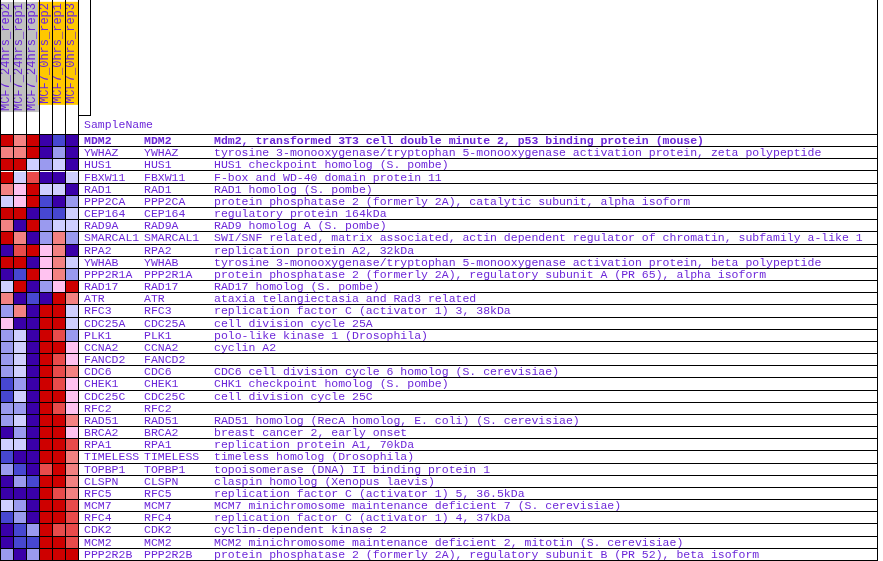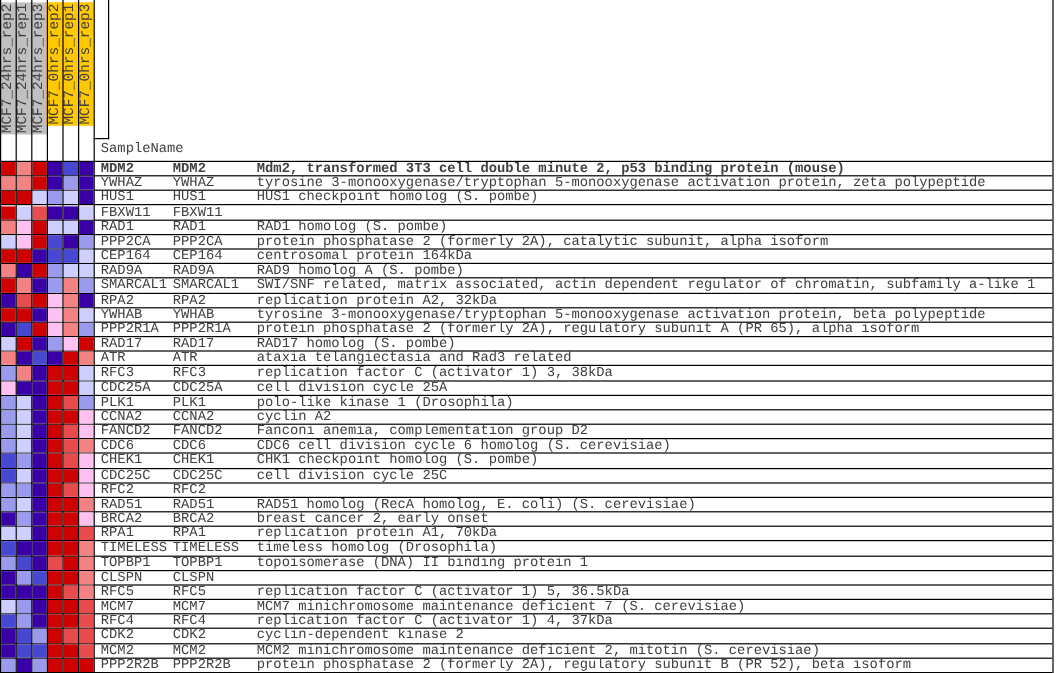--- a/index.html
+++ b/index.html
@@ -1,19 +1,19 @@
 <!DOCTYPE html>
 <html><head>
 <meta charset="utf-8">
 <style>
   html,body { margin:0; padding:0; background:#fff; }
   #app {
     position:relative; width:883px; height:561px; overflow:hidden;
     background:#fff; font-family:"Liberation Mono","DejaVu Sans Mono",monospace;
-    color:#404040;
+    color:#6d28d9;
   }
   .vline { position:absolute; width:1px; background:#000; }
   .hline { position:absolute; height:1px; background:#000; }
   .vtext {
     position:absolute; top:2px; left:0;
     writing-mode:vertical-rl; transform:rotate(180deg);
     font-size:12px; line-height:13px; white-space:nowrap;
   }
   .vtext span { padding:1px 0; }
   #sample-name {
@@ -92,20 +92,21 @@
       </div>
       <div class="hm-row" style="top: 171.51px; height: 12.17px;">
         <div class="hm-cell" style="left: 1px; height: 11.17px; background: rgb(206, 0, 0);"></div>
         <div class="hm-cell" style="left: 14px; height: 11.17px; background: rgb(207, 207, 255);"></div>
         <div class="hm-cell" style="left: 27px; height: 11.17px; background: rgb(232, 75, 75);"></div>
         <div class="hm-cell" style="left: 40px; height: 11.17px; background: rgb(58, 0, 168);"></div>
         <div class="hm-cell" style="left: 53px; height: 11.17px; background: rgb(58, 0, 168);"></div>
         <div class="hm-cell" style="left: 66px; height: 11.17px; background: rgb(207, 207, 255);"></div>
         <div class="txt sym1">FBXW11</div>
         <div class="txt sym2">FBXW11</div>
+        <div class="txt desc">F-box and WD-40 domain protein 11</div>
       </div>
       <div class="hm-row" style="top: 183.68px; height: 12.17px;">
         <div class="hm-cell" style="left: 1px; height: 11.17px; background: rgb(243, 130, 130);"></div>
         <div class="hm-cell" style="left: 14px; height: 11.17px; background: rgb(255, 194, 240);"></div>
         <div class="hm-cell" style="left: 27px; height: 11.17px; background: rgb(206, 0, 0);"></div>
         <div class="hm-cell" style="left: 40px; height: 11.17px; background: rgb(207, 207, 255);"></div>
         <div class="hm-cell" style="left: 53px; height: 11.17px; background: rgb(207, 207, 255);"></div>
         <div class="hm-cell" style="left: 66px; height: 11.17px; background: rgb(58, 0, 168);"></div>
         <div class="txt sym1">RAD1</div>
         <div class="txt sym2">RAD1</div>
@@ -124,21 +125,21 @@
       </div>
       <div class="hm-row" style="top: 208.02px; height: 12.17px;">
         <div class="hm-cell" style="left: 1px; height: 11.17px; background: rgb(206, 0, 0);"></div>
         <div class="hm-cell" style="left: 14px; height: 11.17px; background: rgb(206, 0, 0);"></div>
         <div class="hm-cell" style="left: 27px; height: 11.17px; background: rgb(58, 0, 168);"></div>
         <div class="hm-cell" style="left: 40px; height: 11.17px; background: rgb(71, 71, 209);"></div>
         <div class="hm-cell" style="left: 53px; height: 11.17px; background: rgb(71, 71, 209);"></div>
         <div class="hm-cell" style="left: 66px; height: 11.17px; background: rgb(207, 207, 255);"></div>
         <div class="txt sym1">CEP164</div>
         <div class="txt sym2">CEP164</div>
-        <div class="txt desc">centrosomal protein 164kDa</div>
+        <div class="txt desc">regulatory protein 164kDa</div>
       </div>
       <div class="hm-row" style="top: 220.19px; height: 12.17px;">
         <div class="hm-cell" style="left: 1px; height: 11.17px; background: rgb(243, 130, 130);"></div>
         <div class="hm-cell" style="left: 14px; height: 11.17px; background: rgb(58, 0, 168);"></div>
         <div class="hm-cell" style="left: 27px; height: 11.17px; background: rgb(206, 0, 0);"></div>
         <div class="hm-cell" style="left: 40px; height: 11.17px; background: rgb(154, 154, 239);"></div>
         <div class="hm-cell" style="left: 53px; height: 11.17px; background: rgb(207, 207, 255);"></div>
         <div class="hm-cell" style="left: 66px; height: 11.17px; background: rgb(207, 207, 255);"></div>
         <div class="txt sym1">RAD9A</div>
         <div class="txt sym2">RAD9A</div>
@@ -256,21 +257,20 @@
       </div>
       <div class="hm-row" style="top: 354.06px; height: 12.17px; text-decoration: underline;">
         <div class="hm-cell" style="left: 1px; height: 11.17px; background: rgb(154, 154, 239);"></div>
         <div class="hm-cell" style="left: 14px; height: 11.17px; background: rgb(207, 207, 255);"></div>
         <div class="hm-cell" style="left: 27px; height: 11.17px; background: rgb(58, 0, 168);"></div>
         <div class="hm-cell" style="left: 40px; height: 11.17px; background: rgb(206, 0, 0);"></div>
         <div class="hm-cell" style="left: 53px; height: 11.17px; background: rgb(232, 75, 75);"></div>
         <div class="hm-cell" style="left: 66px; height: 11.17px; background: rgb(255, 194, 240);"></div>
         <div class="txt sym1">FANCD2</div>
         <div class="txt sym2">FANCD2</div>
-        <div class="txt desc">Fanconi anemia, complementation group D2</div>
       </div>
       <div class="hm-row" style="top: 366.23px; height: 12.17px;">
         <div class="hm-cell" style="left: 1px; height: 11.17px; background: rgb(154, 154, 239);"></div>
         <div class="hm-cell" style="left: 14px; height: 11.17px; background: rgb(207, 207, 255);"></div>
         <div class="hm-cell" style="left: 27px; height: 11.17px; background: rgb(58, 0, 168);"></div>
         <div class="hm-cell" style="left: 40px; height: 11.17px; background: rgb(206, 0, 0);"></div>
         <div class="hm-cell" style="left: 53px; height: 11.17px; background: rgb(232, 75, 75);"></div>
         <div class="hm-cell" style="left: 66px; height: 11.17px; background: rgb(243, 130, 130);"></div>
         <div class="txt sym1">CDC6</div>
         <div class="txt sym2">CDC6</div>
@@ -365,20 +365,21 @@
       </div>
       <div class="hm-row" style="top: 475.76px; height: 12.17px; text-decoration: underline;">
         <div class="hm-cell" style="left: 1px; height: 11.17px; background: rgb(58, 0, 168);"></div>
         <div class="hm-cell" style="left: 14px; height: 11.17px; background: rgb(154, 154, 239);"></div>
         <div class="hm-cell" style="left: 27px; height: 11.17px; background: rgb(71, 71, 209);"></div>
         <div class="hm-cell" style="left: 40px; height: 11.17px; background: rgb(206, 0, 0);"></div>
         <div class="hm-cell" style="left: 53px; height: 11.17px; background: rgb(206, 0, 0);"></div>
         <div class="hm-cell" style="left: 66px; height: 11.17px; background: rgb(243, 130, 130);"></div>
         <div class="txt sym1">CLSPN</div>
         <div class="txt sym2">CLSPN</div>
+        <div class="txt desc">claspin homolog (Xenopus laevis)</div>
       </div>
       <div class="hm-row" style="top: 487.93px; height: 12.17px;">
         <div class="hm-cell" style="left: 1px; height: 11.17px; background: rgb(58, 0, 168);"></div>
         <div class="hm-cell" style="left: 14px; height: 11.17px; background: rgb(58, 0, 168);"></div>
         <div class="hm-cell" style="left: 27px; height: 11.17px; background: rgb(58, 0, 168);"></div>
         <div class="hm-cell" style="left: 40px; height: 11.17px; background: rgb(206, 0, 0);"></div>
         <div class="hm-cell" style="left: 53px; height: 11.17px; background: rgb(232, 75, 75);"></div>
         <div class="hm-cell" style="left: 66px; height: 11.17px; background: rgb(243, 130, 130);"></div>
         <div class="txt sym1">RFC5</div>
         <div class="txt sym2">RFC5</div>

